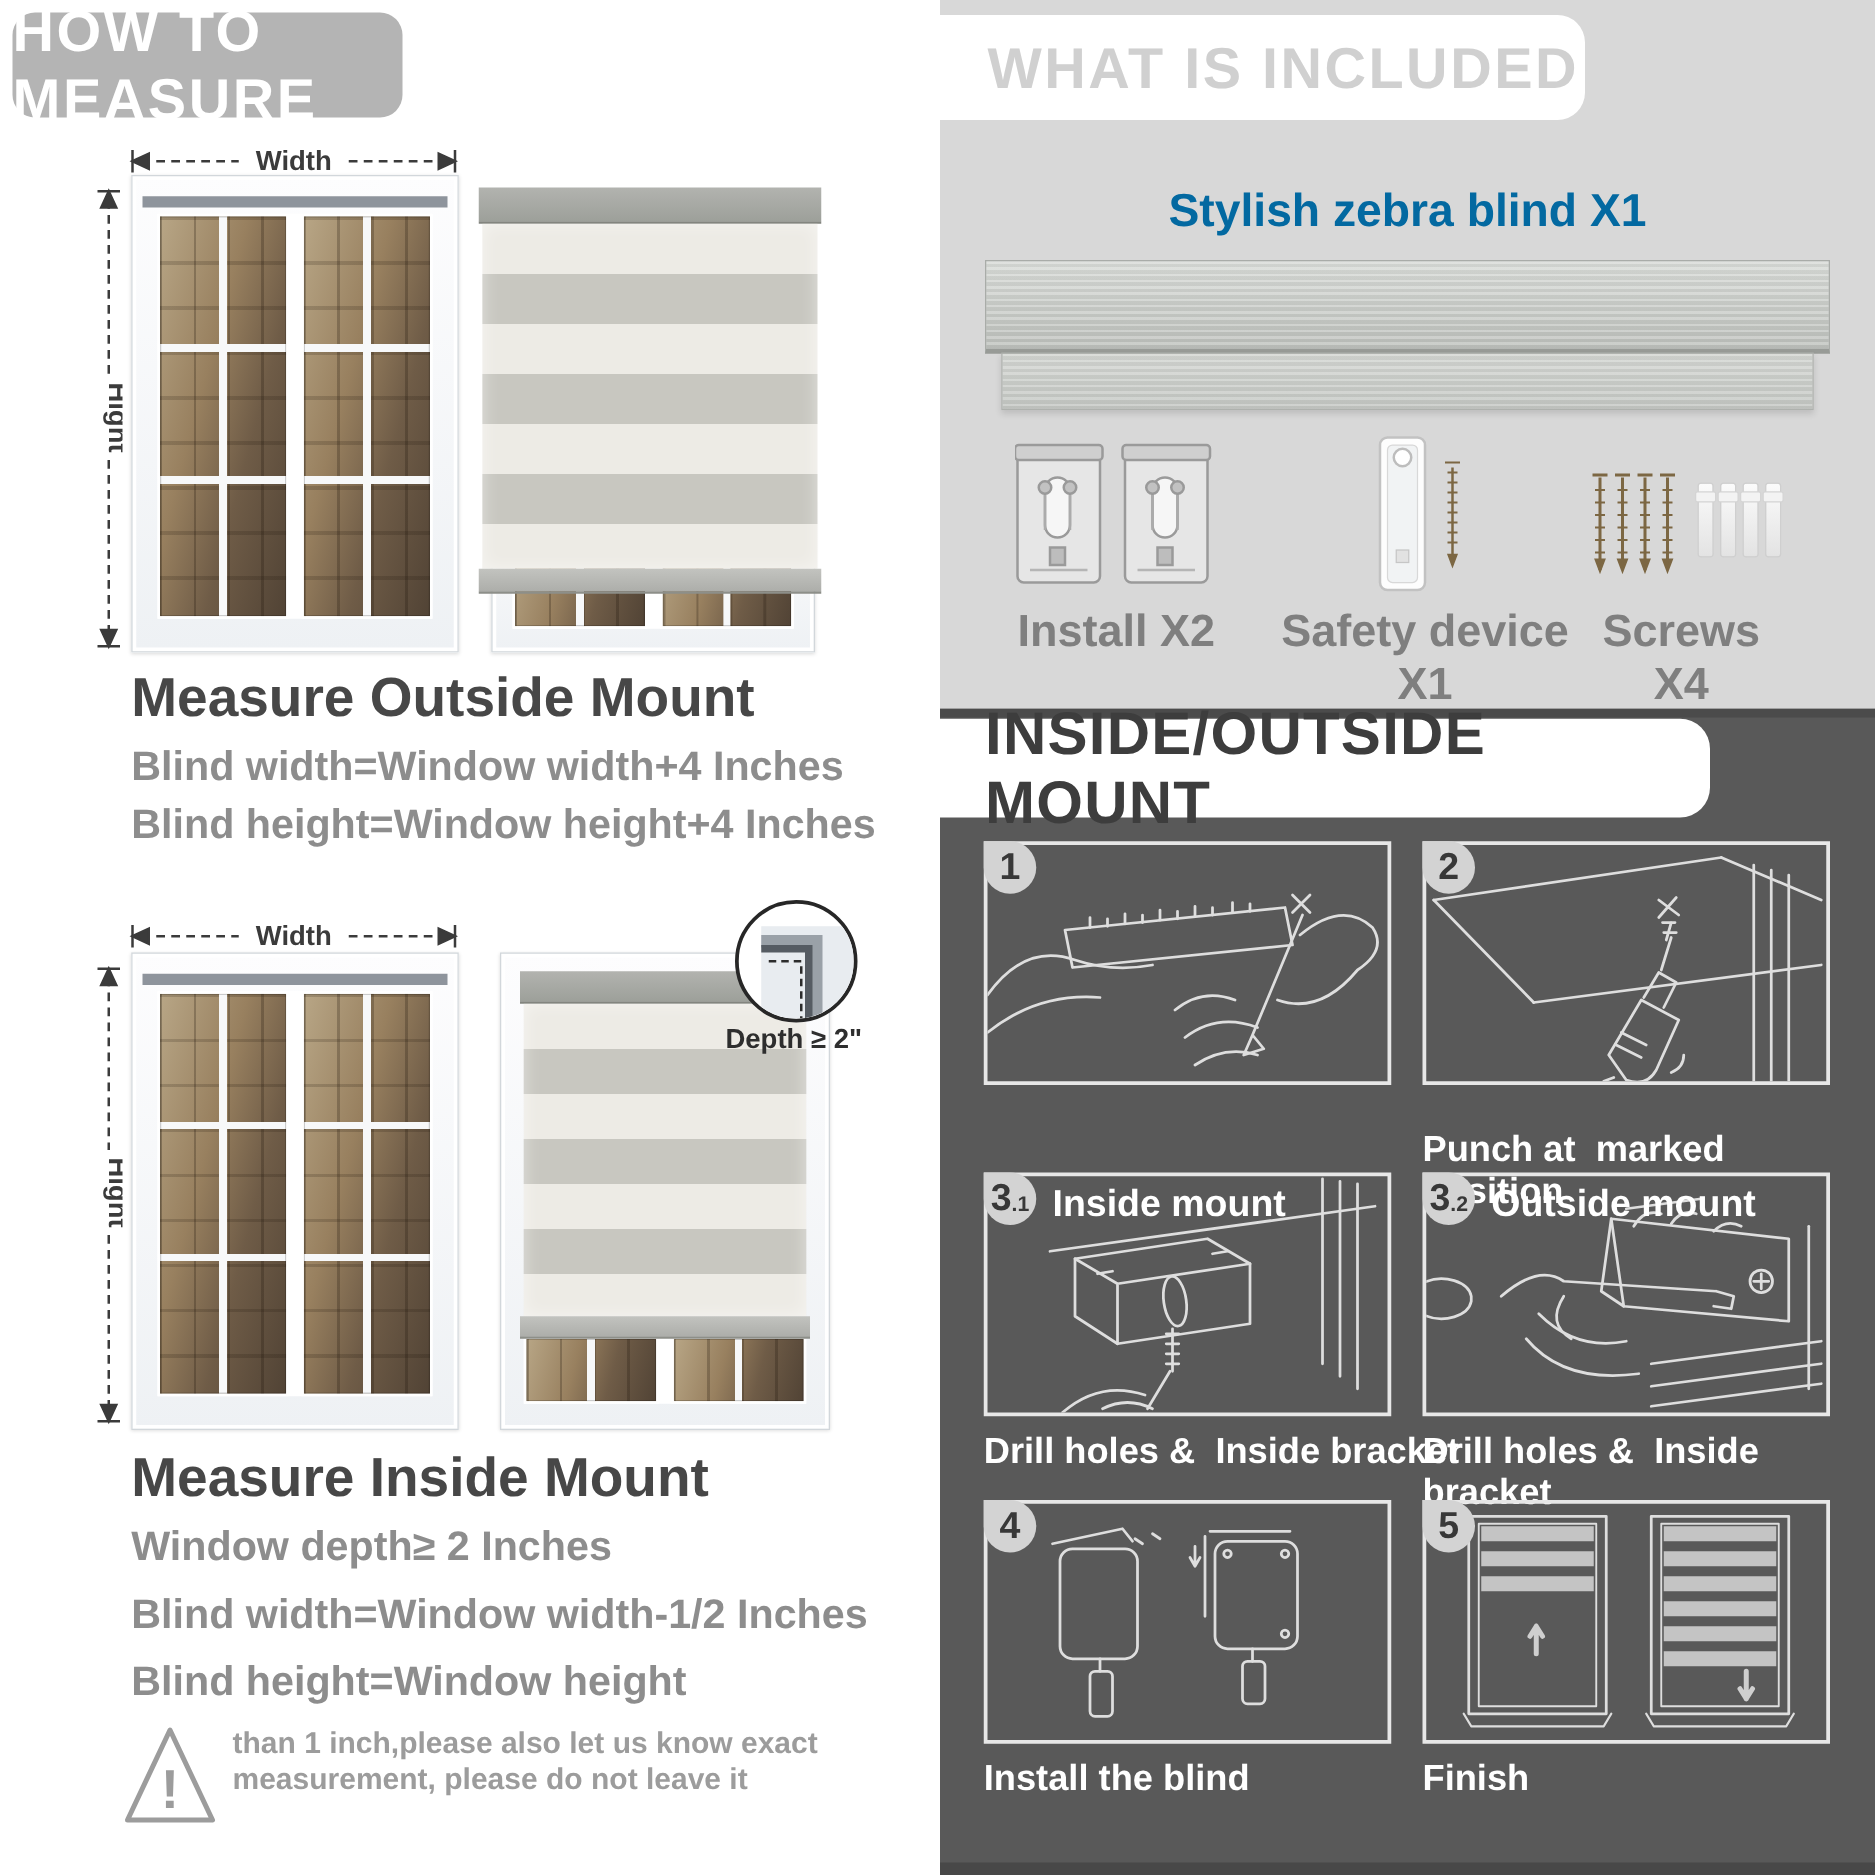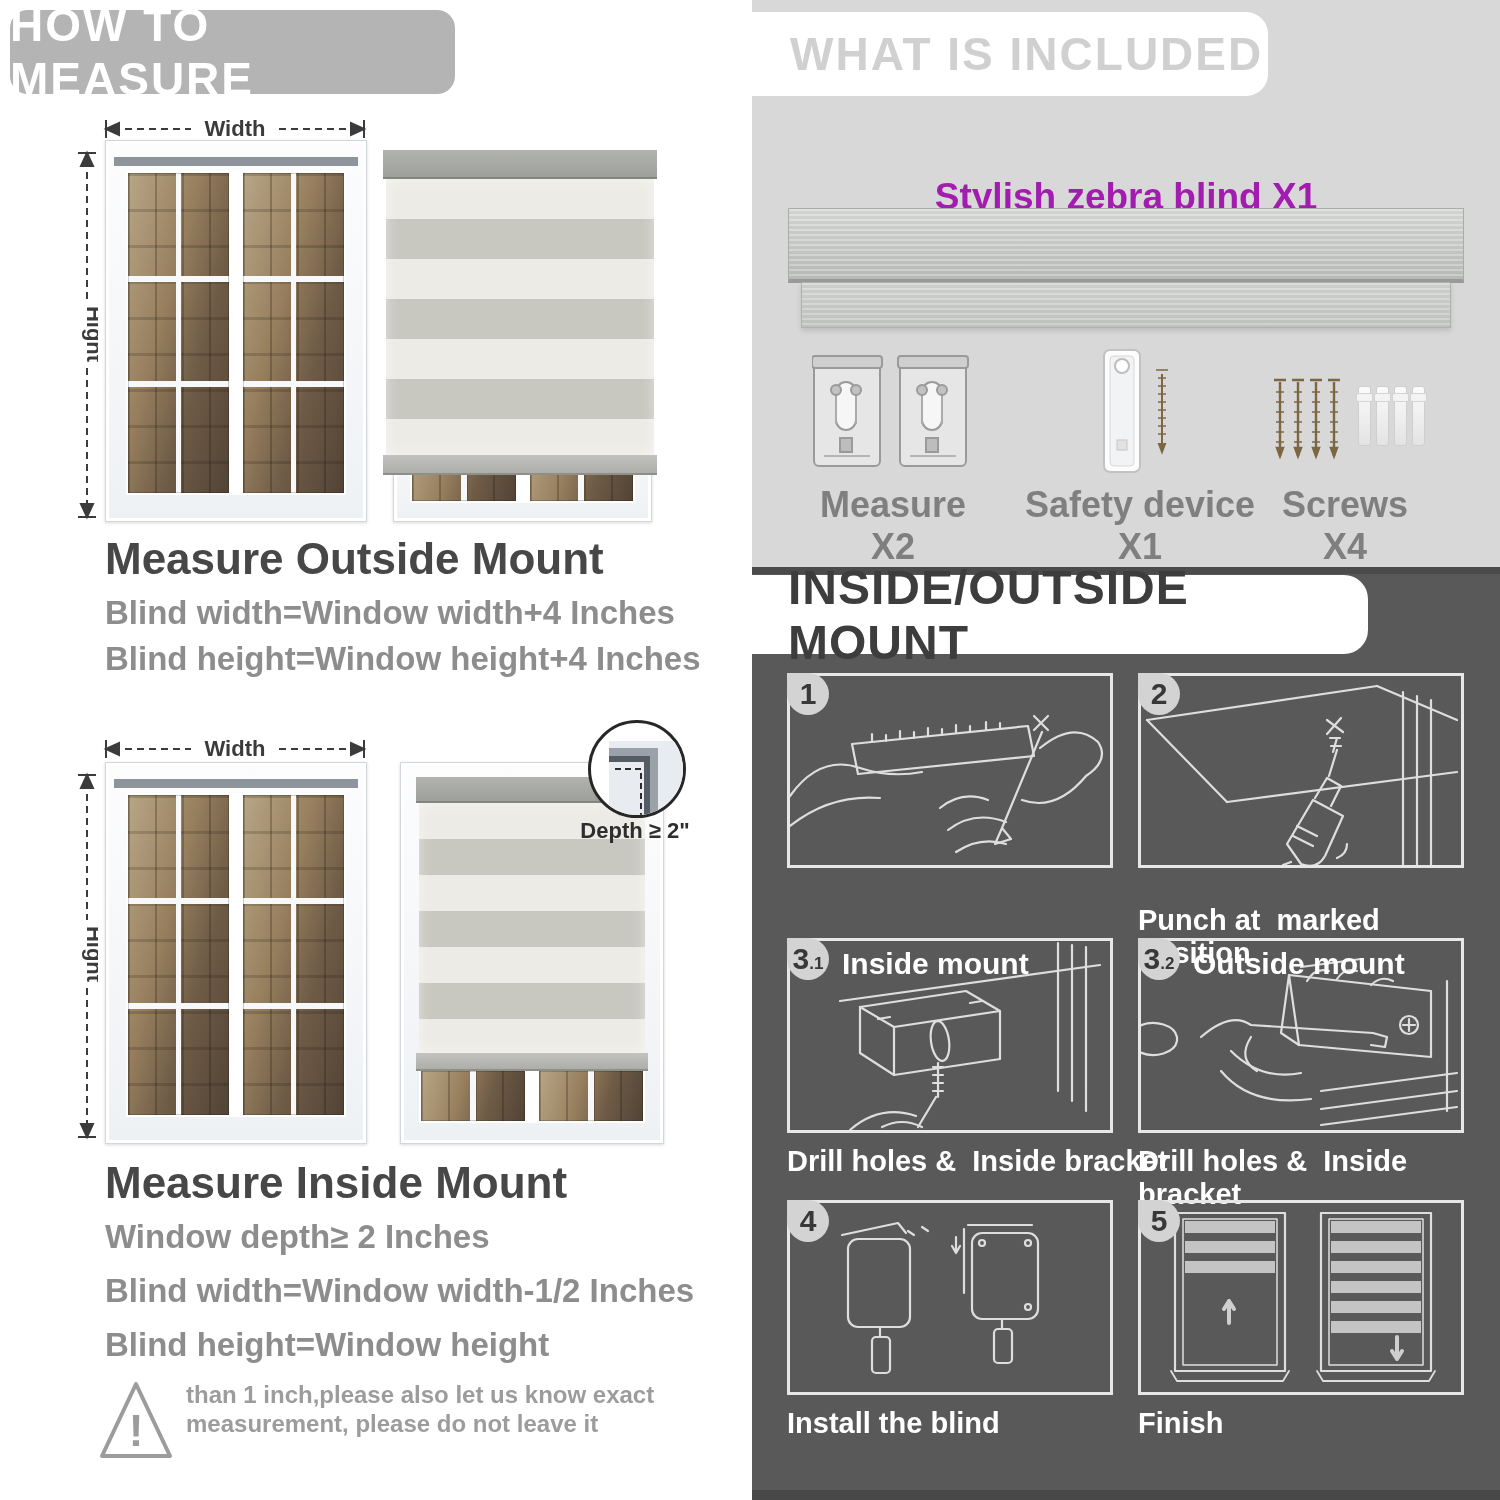--- a/index.html
+++ b/index.html
@@ -1,21 +1,21 @@
 <!DOCTYPE html>
 <html><head>
 <meta charset="utf-8">
 <style>
   html,body{margin:0;padding:0;background:#fff;}
   #canvas{position:relative;width:1500px;height:1500px;background:#fff;overflow:hidden;
           font-family:"Liberation Sans","DejaVu Sans",sans-serif;}
   .abs{position:absolute;}
 
   
-  .left-header{left:10px;top:10px;width:445px;height:84px;background:#b4b4b4;border-radius:18px;
+  .left-header{left:10px;top:10px;width:312px;height:84px;background:#b4b4b4;border-radius:18px;
     display:flex;align-items:center;justify-content:center;}
   .left-header span{color:#fff;font-weight:bold;font-size:46px;letter-spacing:2px;}
 
   .h-arrow{height:22px;}
   .v-arrow{width:22px;}
 
   
   .win{background:linear-gradient(#fdfdfe,#eef1f4);border:1px solid #d2d7db;
        box-shadow:inset 0 0 0 3px #fff, 0 1px 3px rgba(0,0,0,.15);}
   .win .track{position:absolute;top:16px;left:8px;right:8px;height:9px;background:#8e949c;}
@@ -48,21 +48,21 @@
   .depth-circle{border:3px solid #272727;border-radius:50%;background:#fff;overflow:hidden;}
   .depth-label{font-weight:bold;font-size:22px;color:#2e2e2e;}
 
   .warn-text{font-weight:bold;font-size:24px;color:#9c9c9c;line-height:29px;}
 
   
   .sec-light{left:752px;top:0;width:748px;height:567px;background:#d8d8d8;}
   .inc-header{left:752px;top:12px;width:516px;height:84px;background:#fff;border-radius:0 22px 22px 0;
      display:flex;align-items:center;padding-left:38px;box-sizing:border-box;}
   .inc-header span{color:#d0d0d0;font-weight:bold;font-size:46px;letter-spacing:2px;}
-  .product-label{left:752px;top:148px;width:748px;text-align:center;font-weight:bold;font-size:37px;color:#a21caf;margin-top:28px;}
+  .product-label{left:752px;top:148px;width:748px;text-align:center;font-weight:bold;font-size:37px;color:#0369a1;}
   .headrail-main{left:788px;top:208px;width:674px;height:70px;
      background:repeating-linear-gradient(180deg,rgba(255,255,255,.22) 0 2px,rgba(0,0,0,.03) 2px 5px),linear-gradient(#d7dad6,#bcbfbb);
      border:1px solid #a9aca8;border-bottom:4px solid #989b97;}
   .headrail-step{left:801px;top:282px;width:648px;height:44px;
      background:repeating-linear-gradient(180deg,rgba(255,255,255,.2) 0 2px,rgba(0,0,0,.03) 2px 5px),linear-gradient(#d2d5d1,#c3c6c2);
      border:1px solid #aeb1ad;box-shadow:0 3px 5px rgba(0,0,0,.12);}
   .item-label{font-weight:bold;font-size:36px;color:#7f7f7f;text-align:center;}
 
   .anchor{position:absolute;width:11px;height:58px;background:linear-gradient(#fbfbfb,#e3e3e3);
      border:1px solid #cfcfcf;border-radius:3px;}
@@ -289,21 +289,21 @@
         </g>
         <path d="M8,84 l-3,-8 h6 z M26,84 l-3,-8 h6 z M44,84 l-3,-8 h6 z M62,84 l-3,-8 h6 z" fill="#7c6743"></path>
       </g>
     </svg>
     <div class="anchor" style="left:86px;top:14px;"></div>
     <div class="anchor" style="left:104px;top:14px;"></div>
     <div class="anchor" style="left:122px;top:14px;"></div>
     <div class="anchor" style="left:140px;top:14px;"></div>
   </div>
 
-  <div class="abs item-label" style="left:793px;top:484px;width:200px;">Measure X2</div>
+  <div class="abs item-label" style="left:793px;top:484px;width:200px;">Install X2</div>
   <div class="abs item-label" style="left:1000px;top:484px;width:280px;">Safety device X1</div>
   <div class="abs item-label" style="left:1255px;top:484px;width:180px;">Screws X4</div>
 
   <div class="abs sec-dark">
     <div class="topline"></div>
     <div class="botline"></div>
   </div>
 
   <div class="abs mnt-header">
     <span>INSIDE/OUTSIDE MOUNT</span>

